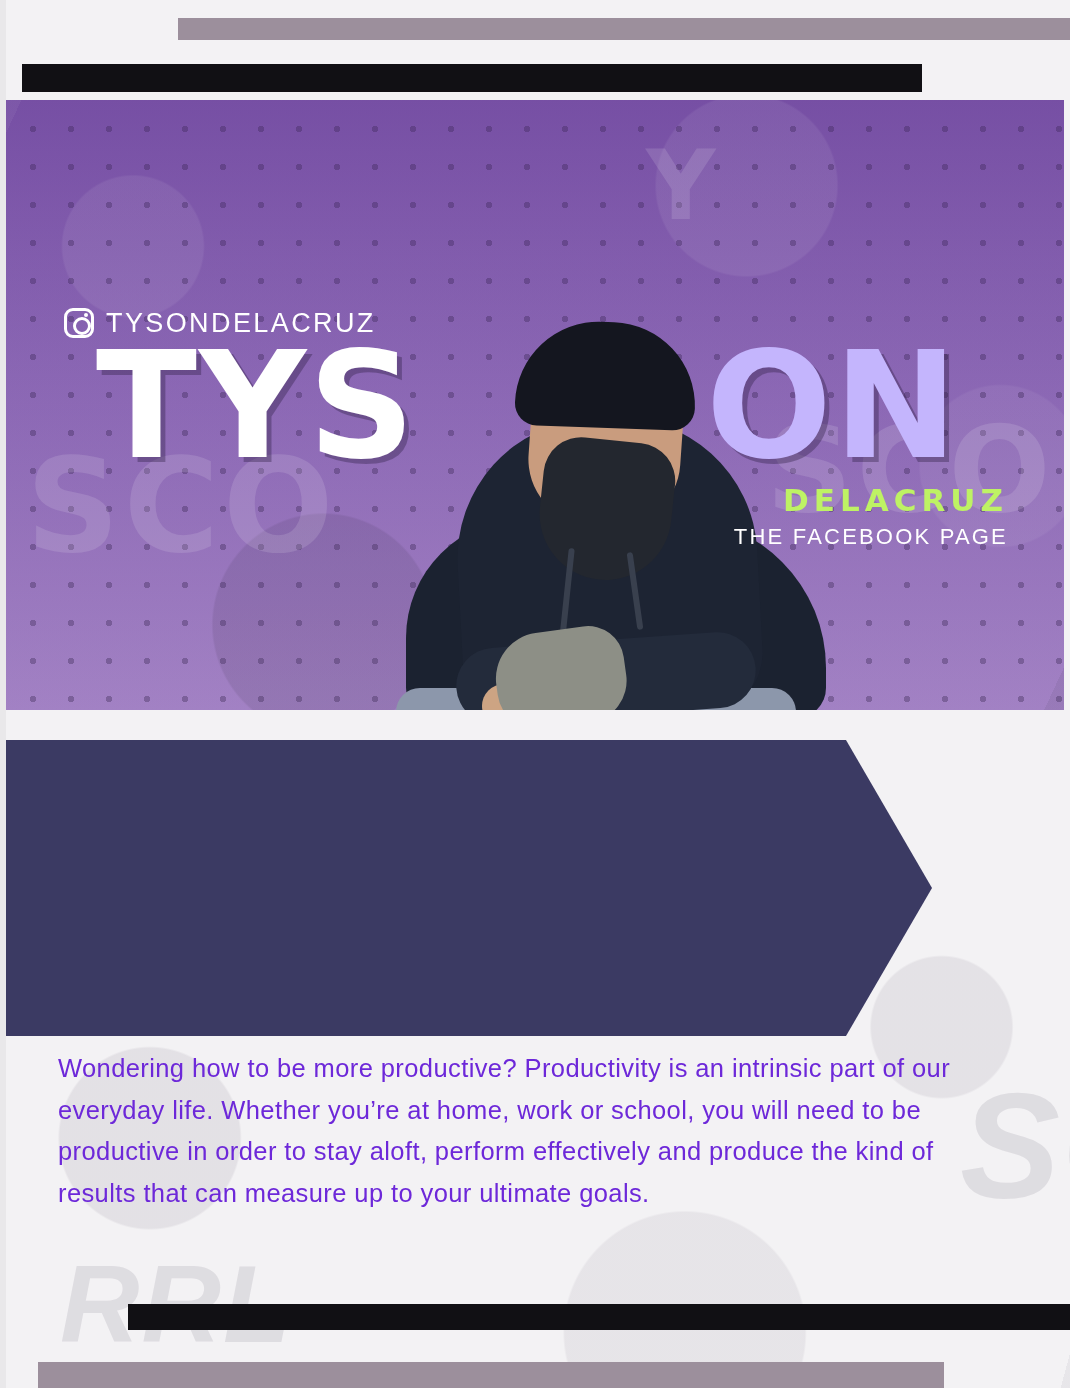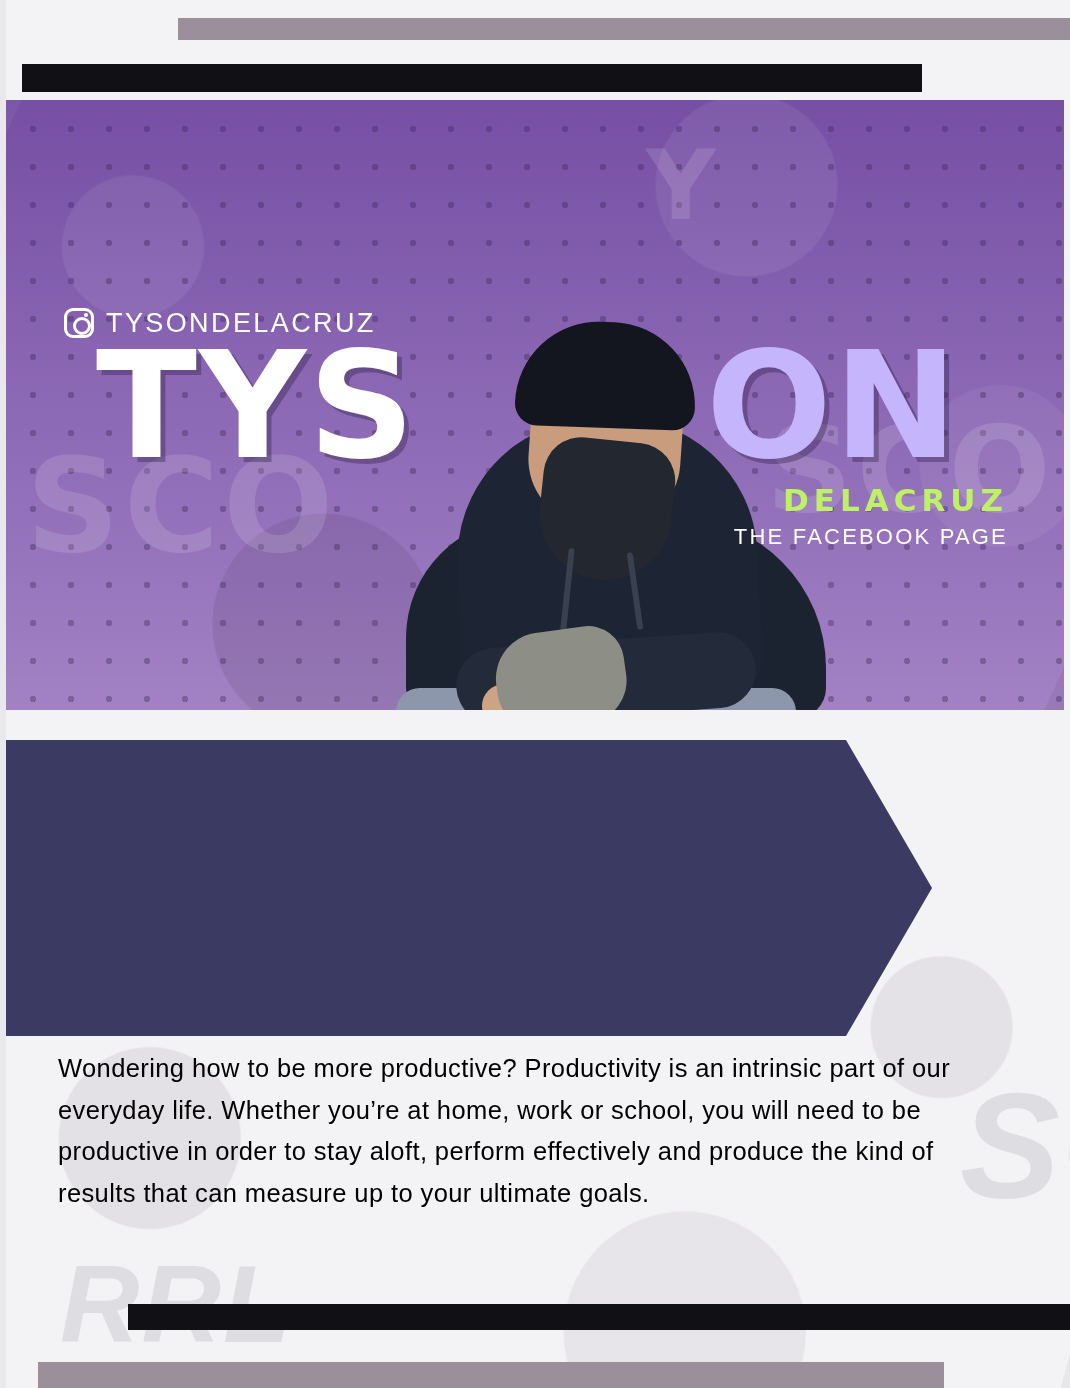--- a/index.html
+++ b/index.html
@@ -222,21 +222,21 @@
     letter-spacing: 1px;
     text-transform: uppercase;
   }
   .title-text .l2 { display: block; }
 
   
   .body-copy {
     position: absolute;
     left: 58px; top: 1048px;
     width: 946px;
-    color: #000000;
+    color: #6d28d9;
     font-family: "Liberation Sans", sans-serif;
     font-size: 25.5px;
     line-height: 1.63;
     letter-spacing: 0.4px;
     font-weight: 500;
   }
 
   
   .bottom-black-bar {
     position: absolute;

